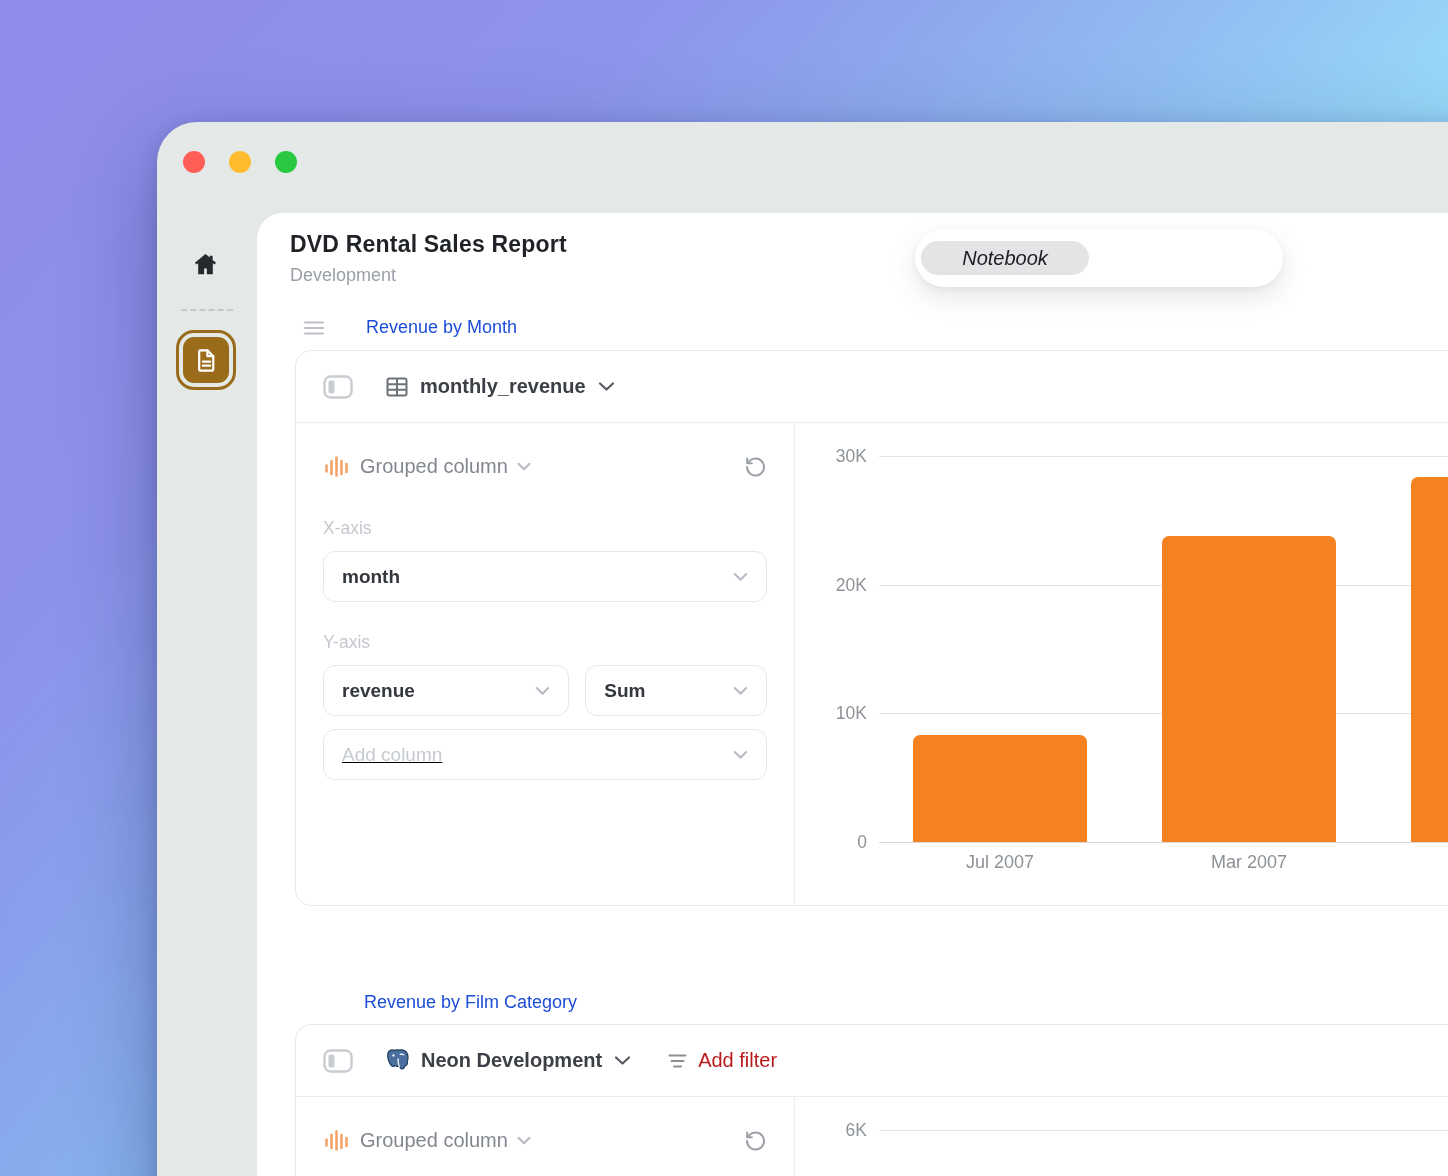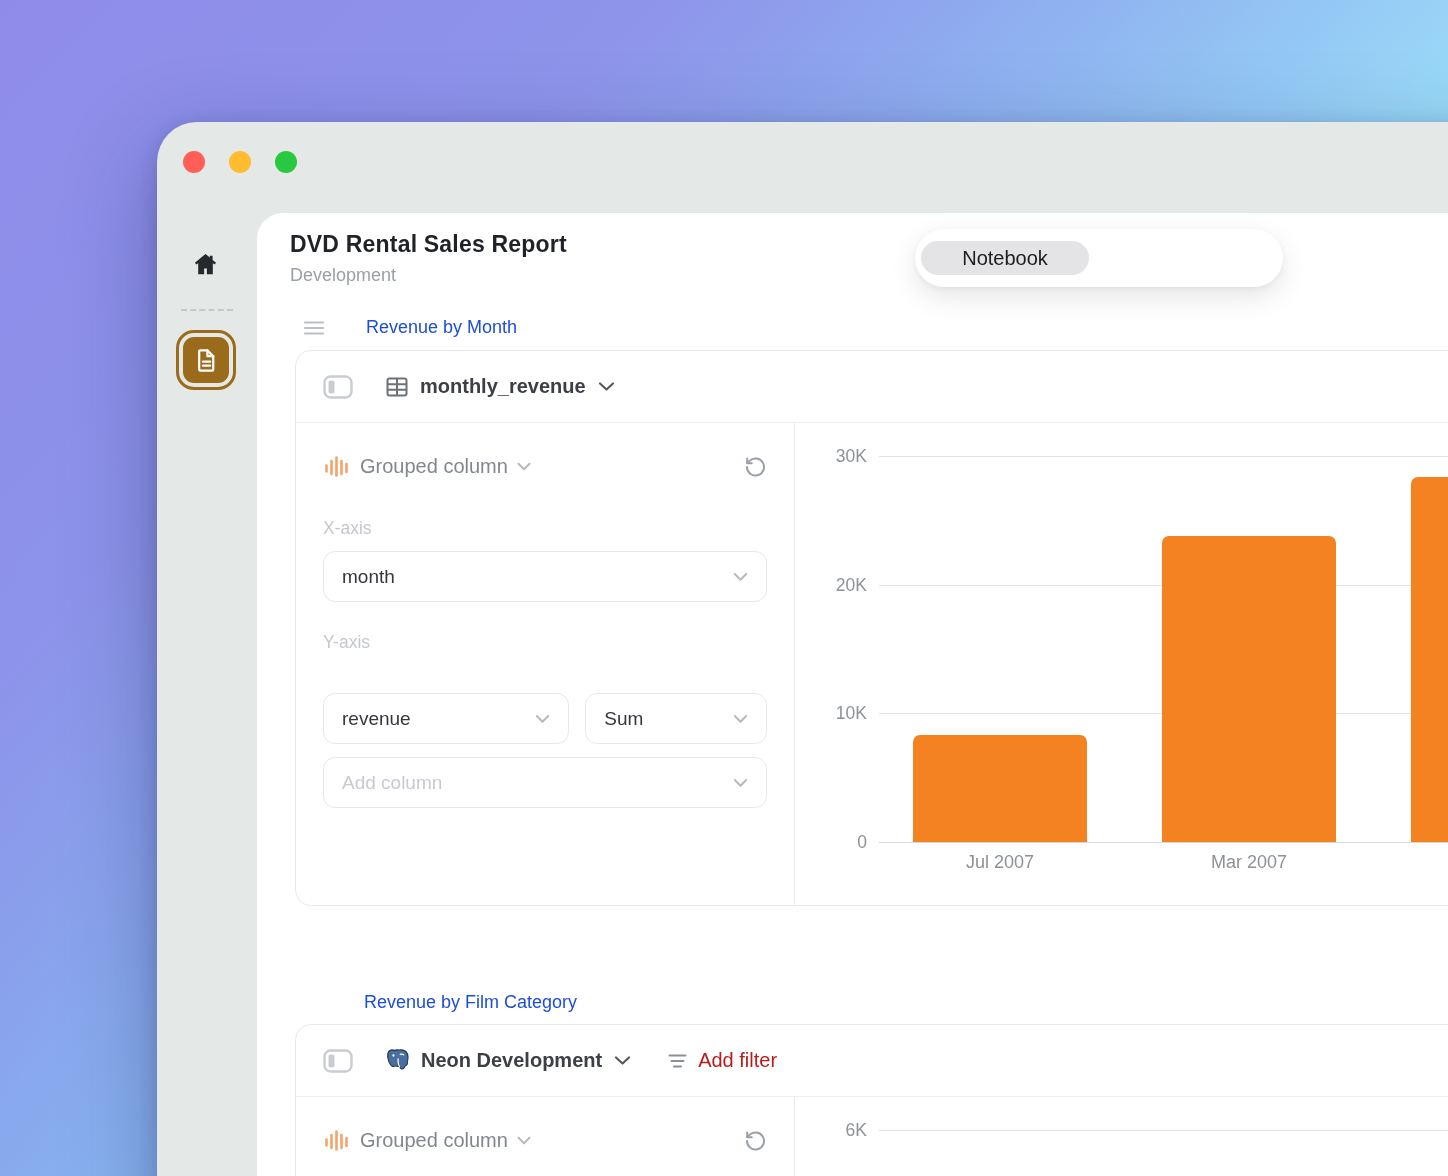--- a/index.html
+++ b/index.html
@@ -40,21 +40,21 @@
 
   .page-title { position:absolute; left:33px; top:18px; font-size:23px; font-weight:700;
     color:#1f2226; letter-spacing:.2px; }
   .page-subtitle { position:absolute; left:33px; top:52px; font-size:18px; color:#9aa0a8; }
 
   
   .segmented { position:absolute; left:658px; top:16px; width:368px; height:58px;
     background:#fff; border-radius:29px; box-shadow:0 10px 28px rgba(0,0,0,.10), 0 2px 6px rgba(0,0,0,.05);
     display:flex; align-items:center; padding:6px; }
   .seg-btn { height:34px; border-radius:23px; display:flex; align-items:center; justify-content:center;
-    font-size:20px; color:#1b1d20; cursor:pointer; }
+    font-size:20px; color:#1b1d20; cursor:pointer;font-style:italic; }
   .seg-btn.sel { width:168px; background:#e4e4e6; font-weight:500; }
   .seg-btn.unsel { flex:1; }
 
   
   .sec-header { position:absolute; display:flex; align-items:center; gap:13px; }
   .sec-header .label { font-size:18px; color:#1d4ed8; font-weight:500;margin-left:28px; }
 
   
   .card { position:absolute; left:38px; width:1175px; background:#fff;
     border:1px solid #e9e9ea; border-radius:16px; }
@@ -71,22 +71,22 @@
   .addfilter-btn { display:flex; align-items:center; margin-left:36px; cursor:pointer; }
   .addfilter-label { font-size:20px; color:#b91c1c; margin-left:10px; }
 
   .charttype-row { display:flex; align-items:center; margin-top:6px; }
   .charttype-label { font-size:20px; font-weight:500; color:#82878f; margin-left:10px; }
   .charttype-chevron { margin-left:9px; }
   .reset-btn { margin-left:auto; cursor:pointer; display:flex; }
 
   .field-label { font-size:17.5px; color:#c4c8ce; margin-top:38px; }
   .select { height:51px; border:1.5px solid #e7e7e8; border-radius:12px;
-    display:flex; align-items:center; padding:0 18px; cursor:pointer; background:#fff;margin-top:28px; }
-  .select .val { font-size:19px; font-weight:400; color:#34383e; }
+    display:flex; align-items:center; padding:0 18px; cursor:pointer; background:#fff; }
+  .select .val { font-size:19px; font-weight:700; color:#34383e; }
   .select .ph  { font-size:19px; color:#c6cad1; }
   .select .sel-chev { margin-left:auto; }
   .select.full { margin-top:12px; }
   .yaxis-row { display:flex; gap:16px; margin-top:12px; }
   .yaxis-row .select.col { flex:1.45; }
   .yaxis-row .select.agg { flex:1; }
 
   
   .chart { flex:1; position:relative; }
   .gridline { position:absolute; left:84px; right:0; height:1px; background:#e4e4e5; }
@@ -218,21 +218,21 @@
             </div>
             <div class="select agg">
               <span class="val">Sum</span>
               <span class="sel-chev">
                 <svg width="15" height="10" viewBox="0 0 15 10" fill="none" stroke="#b6bac0" stroke-width="2" stroke-linecap="round" stroke-linejoin="round">
                     <path d="M1.8 2 7.5 7.8 13.2 2"></path>
                   </svg>
               </span>
             </div>
           </div>
-          <div class="select full" style="margin-top:13px;">
+          <div class="select full" style="margin-top:13px;text-decoration:underline;">
             <span class="ph">Add column</span>
             <span class="sel-chev">
               <svg width="15" height="10" viewBox="0 0 15 10" fill="none" stroke="#b6bac0" stroke-width="2" stroke-linecap="round" stroke-linejoin="round">
                   <path d="M1.8 2 7.5 7.8 13.2 2"></path>
                 </svg>
             </span>
           </div>
         </div>
 
         <div class="chart">

